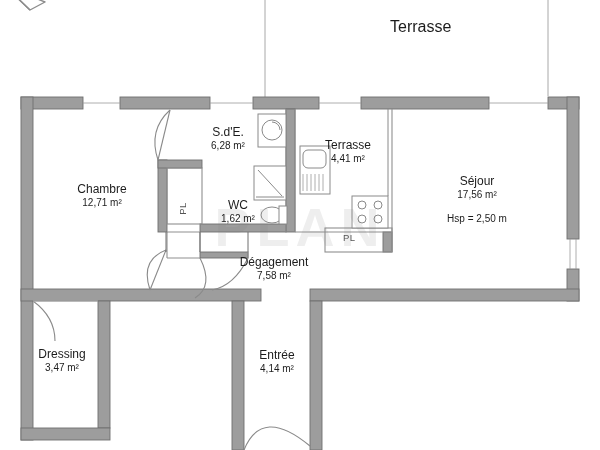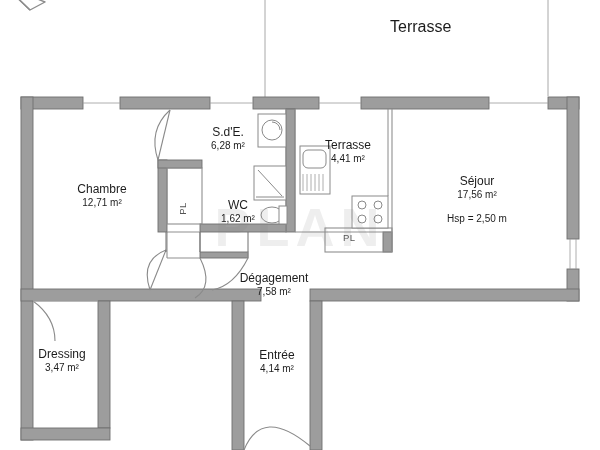--- a/index.html
+++ b/index.html
@@ -275,21 +275,21 @@
     <span class="room-name">Terrasse</span>
     <span class="room-area">4,41 m²</span>
   </div>
 
   <div class="room-label" style="left:417px; top:175px; width:120px;">
     <span class="room-name">Séjour</span>
     <span class="room-area">17,56 m²</span>
     <span class="room-extra">Hsp = 2,50 m</span>
   </div>
 
-  <div class="room-label" style="left:206px; top:272px; width:136px;">
+  <div class="room-label" style="left:206px; top:256px; width:136px;">
     <span class="room-name">Dégagement</span>
     <span class="room-area">7,58 m²</span>
   </div>
 
   <div class="room-label" style="left:12px; top:348px; width:100px;">
     <span class="room-name">Dressing</span>
     <span class="room-area">3,47 m²</span>
   </div>
 
   <div class="room-label" style="left:229px; top:349px; width:96px;">

